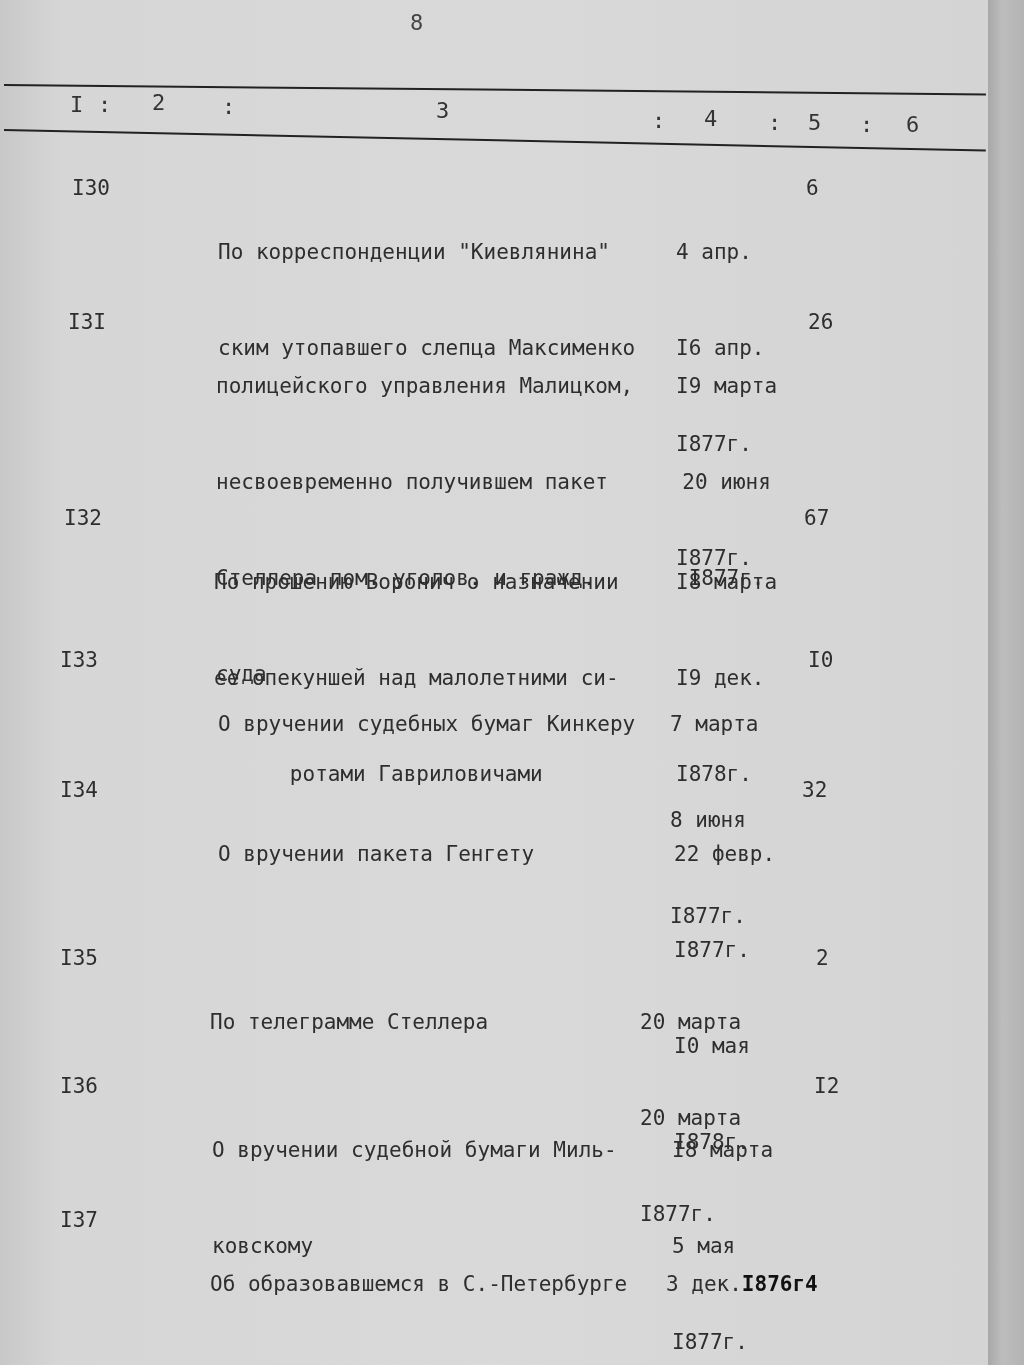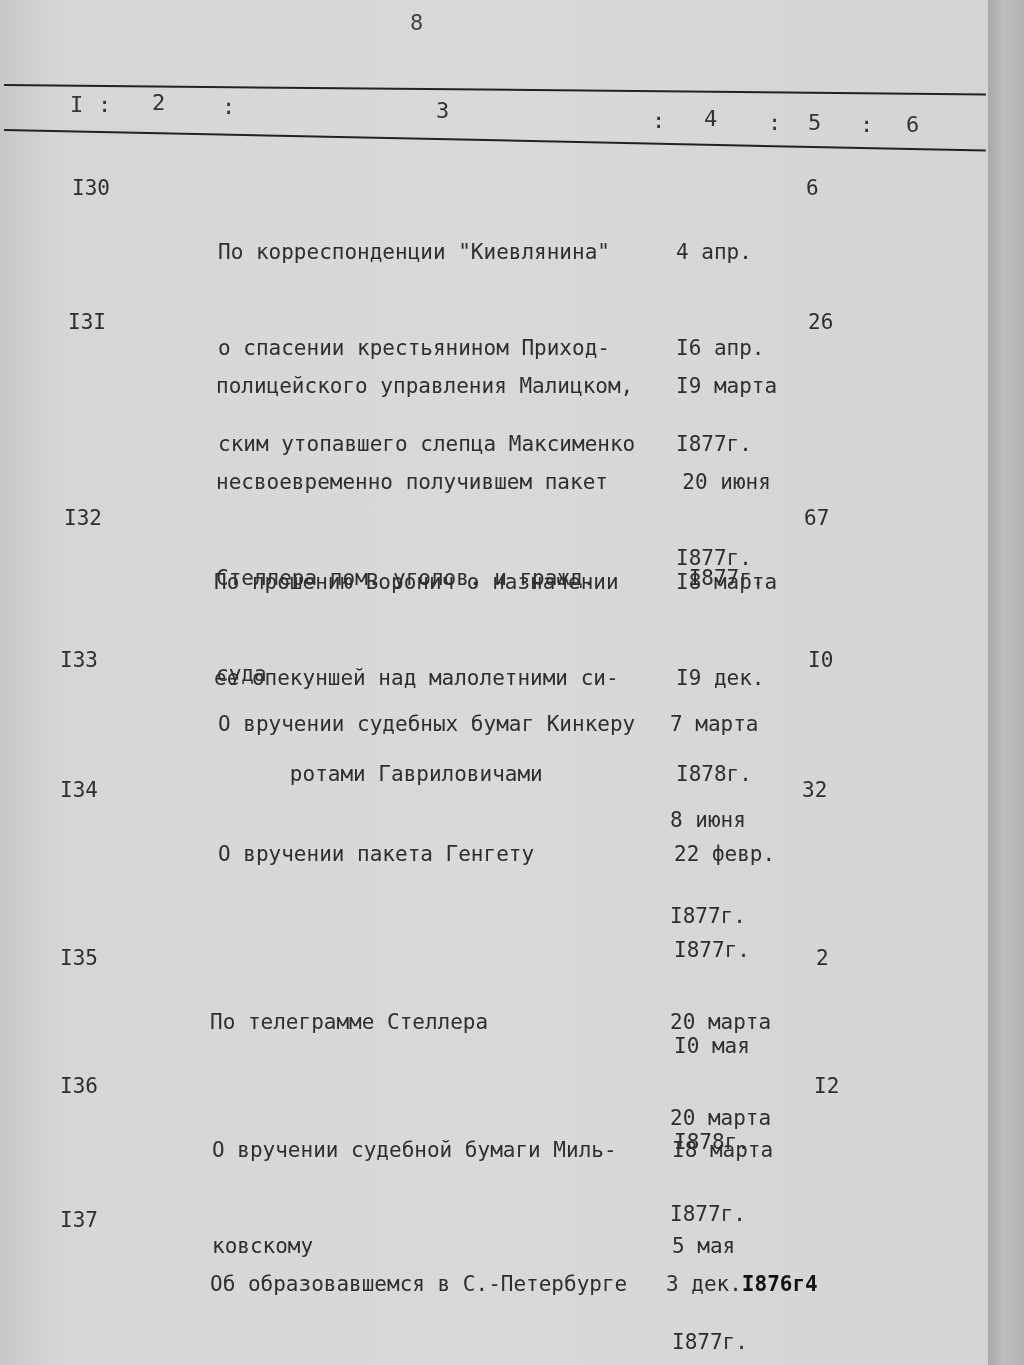--- a/index.html
+++ b/index.html
@@ -67,21 +67,20 @@
   <span style="left:860px;top:24px">:</span>
   <span style="left:906px;top:24px">6</span>
 </div>
 
 <div class="entries">
 
   <div class="entry" style="left:72px;top:172px;">
     <span class="num">I30</span>
     <div class="title" style="left:146px;">
       <span class="line">По корреспонденции "Киевлянина"</span>
-      <span class="line">о спасении крестьянином Приход-</span>
       <span class="line">ским утопавшего слепца Максименко</span>
     </div>
     <div class="dates" style="left:604px;">
       <span class="line">4 апр.</span>
       <span class="line">I6 апр.</span>
       <span class="line">I877г.</span>
     </div>
     <span class="sheets" style="left:734px;">6</span>
   </div>
 
@@ -146,21 +145,21 @@
       <span class="line">I878г.</span>
     </div>
     <span class="sheets" style="left:742px;">32</span>
   </div>
 
   <div class="entry" style="left:60px;top:942px;">
     <span class="num">I35</span>
     <div class="title" style="left:150px;">
       <span class="line">По телеграмме Стеллера</span>
     </div>
-    <div class="dates" style="left:610px;">
+    <div class="dates" style="left:580px;">
       <span class="line">20 марта</span>
       <span class="line">20 марта</span>
       <span class="line">I877г.</span>
     </div>
     <span class="sheets" style="left:756px;">2</span>
   </div>
 
   <div class="entry" style="left:60px;top:1070px;">
     <span class="num">I36</span>
     <div class="title" style="left:152px;">

